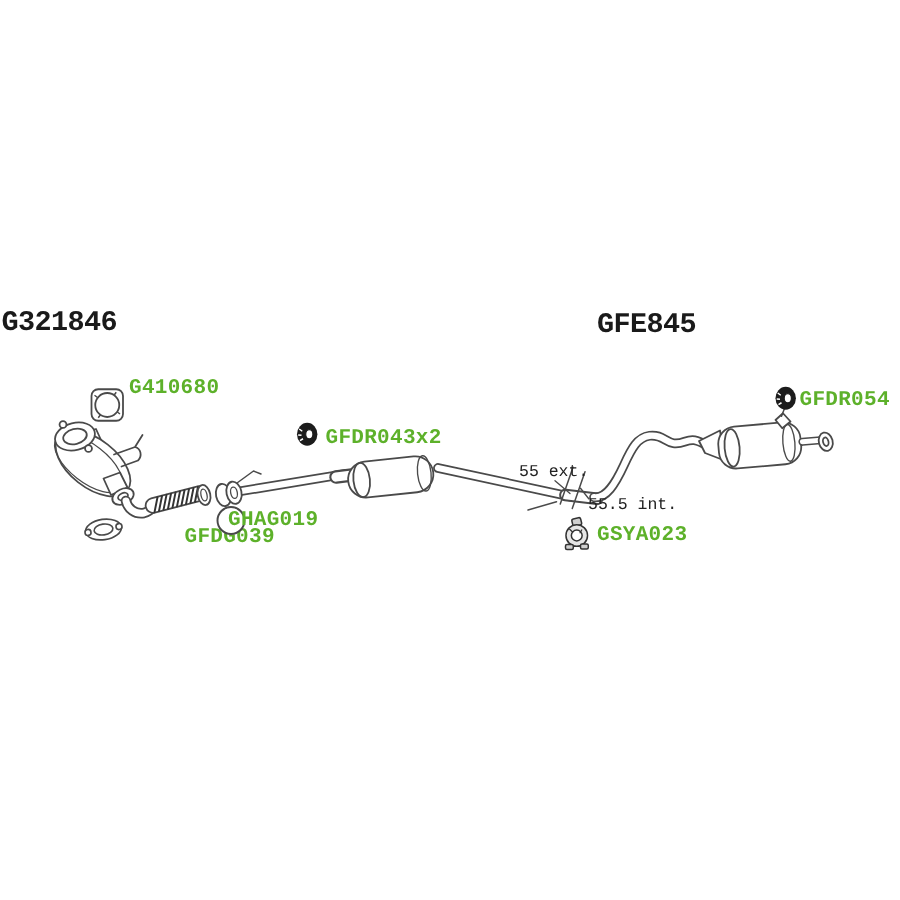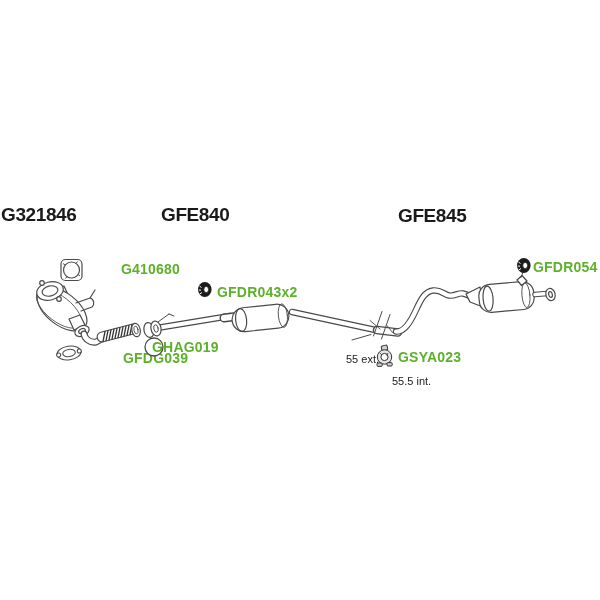--- a/index.html
+++ b/index.html
@@ -4,33 +4,33 @@
 <style>
   :root{
     --link_green:#5db12a;
     --line:#4a4a4a;
     --heading:#1a1a1a;
     --dimension:#222222;
   }
   html,body{margin:0;padding:0;background:#fff;}
   .stage{
     position:relative;width:600px;height:600px;background:#fff;overflow:hidden;
-    font-family:Liberation Sans, sans-serif;
+    font-family:Liberation Mono, monospace;
     text-align:center;
   }
   .heading-label{
     position:absolute;color:var(--heading);font-weight:bold;font-size:19px;
     letter-spacing:-0.4px;white-space:nowrap;
   }
   .part-link{
     position:absolute;color:var(--link_green);font-weight:bold;font-size:14px;
     letter-spacing:0.2px;white-space:nowrap;cursor:pointer;text-decoration:none;
   }
   .dim-note{
-    position:absolute;color:var(--dimension);font-size:11px;white-space:nowrap;margin-top:44px;
+    position:absolute;color:var(--dimension);font-size:11px;white-space:nowrap;
   }
   .icon{position:absolute;display:block;line-height:0;}
   svg.drawing{position:absolute;left:0;top:0;}
 </style>
 </head>
 <body>
 
 <div class="stage">
 
   <svg class="drawing" width="600" height="600" viewBox="0 0 600 600">
@@ -110,33 +110,32 @@
       <g stroke-width="1">
         <path d="M382,311.5 L373.5,336"></path>
         <path d="M390,314.5 L381.5,339"></path>
         <path d="M370,320.5 L380,329" stroke-width="0.9"></path>
         <path d="M392.5,332.5 L387,325.5" stroke-width="0.9"></path>
       </g>
     </g>
   </svg>
 
   <span class="heading-label" style="left:1px;top:204px;">G321846</span>
-  <span class="heading-label" style="left:161px;top:204px;">GFE840</span>
   <span class="heading-label" style="left:398px;top:205px;">GFE845</span>
 
   <span class="icon" style="left:59px;top:257px;">
     <svg width="25" height="26" viewBox="0 0 25 26">
       <g stroke="var(--line)" fill="#fff" stroke-width="1.2">
         <rect x="2" y="2.5" width="21" height="21" rx="4.5"></rect>
         <circle cx="12.5" cy="13" r="8"></circle>
         <path d="M4,6.5 L6,8 M18.5,4.5 L17,6.5 M21,19 L19,17.5 M6.5,21.5 L8,19.5" stroke-width="1"></path>
       </g>
     </svg>
   </span>
-  <span class="part-link" style="left:86px;top:261px;margin-left:35px;">G410680</span>
+  <span class="part-link" style="left:86px;top:251px;">G410680</span>
 
   <span class="icon" style="left:197px;top:281px;">
     <svg width="16" height="17" viewBox="0 0 16 17">
       <ellipse cx="7.8" cy="8.5" rx="6.8" ry="7.6" fill="#1c1c1c"></ellipse>
       <path d="M2.5,5 L4.5,6.5 M1.8,9 L4,9.2 M3,12.8 L5,11.5" stroke="#fff" stroke-width="1"></path>
       <ellipse cx="9.2" cy="8.5" rx="2.4" ry="3.1" fill="#fff" stroke="#1c1c1c" stroke-width="0.8"></ellipse>
     </svg>
   </span>
   <span class="part-link" style="left:217px;top:284px;">GFDR043x2</span>
 

